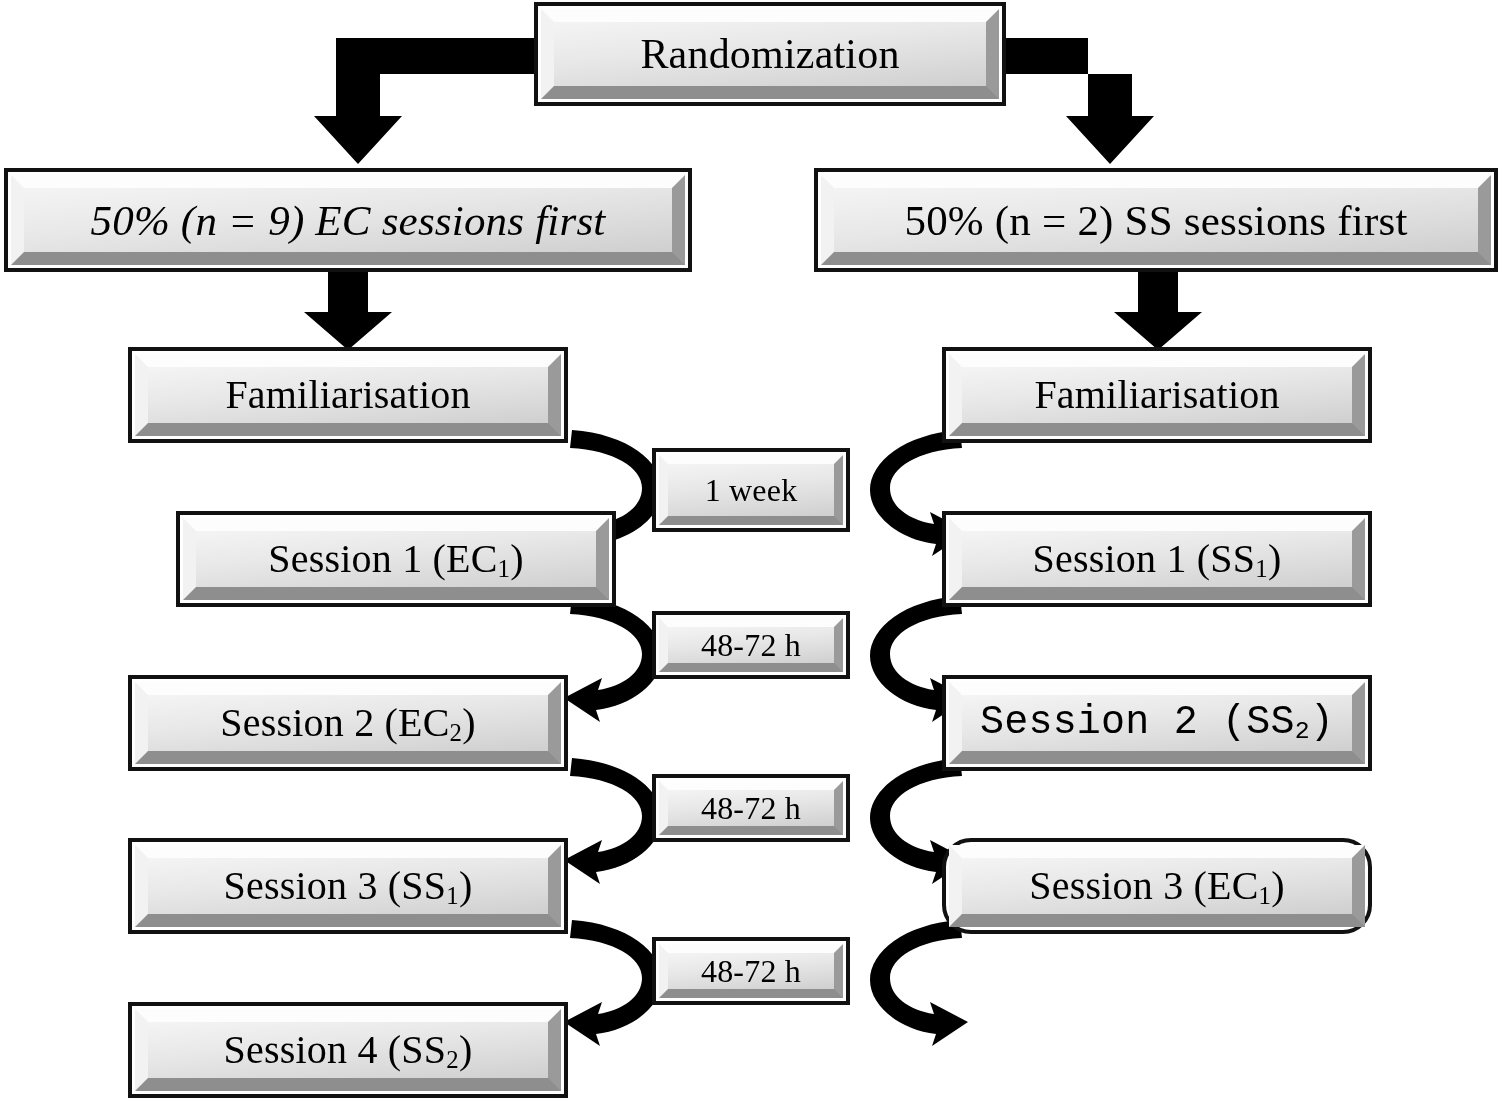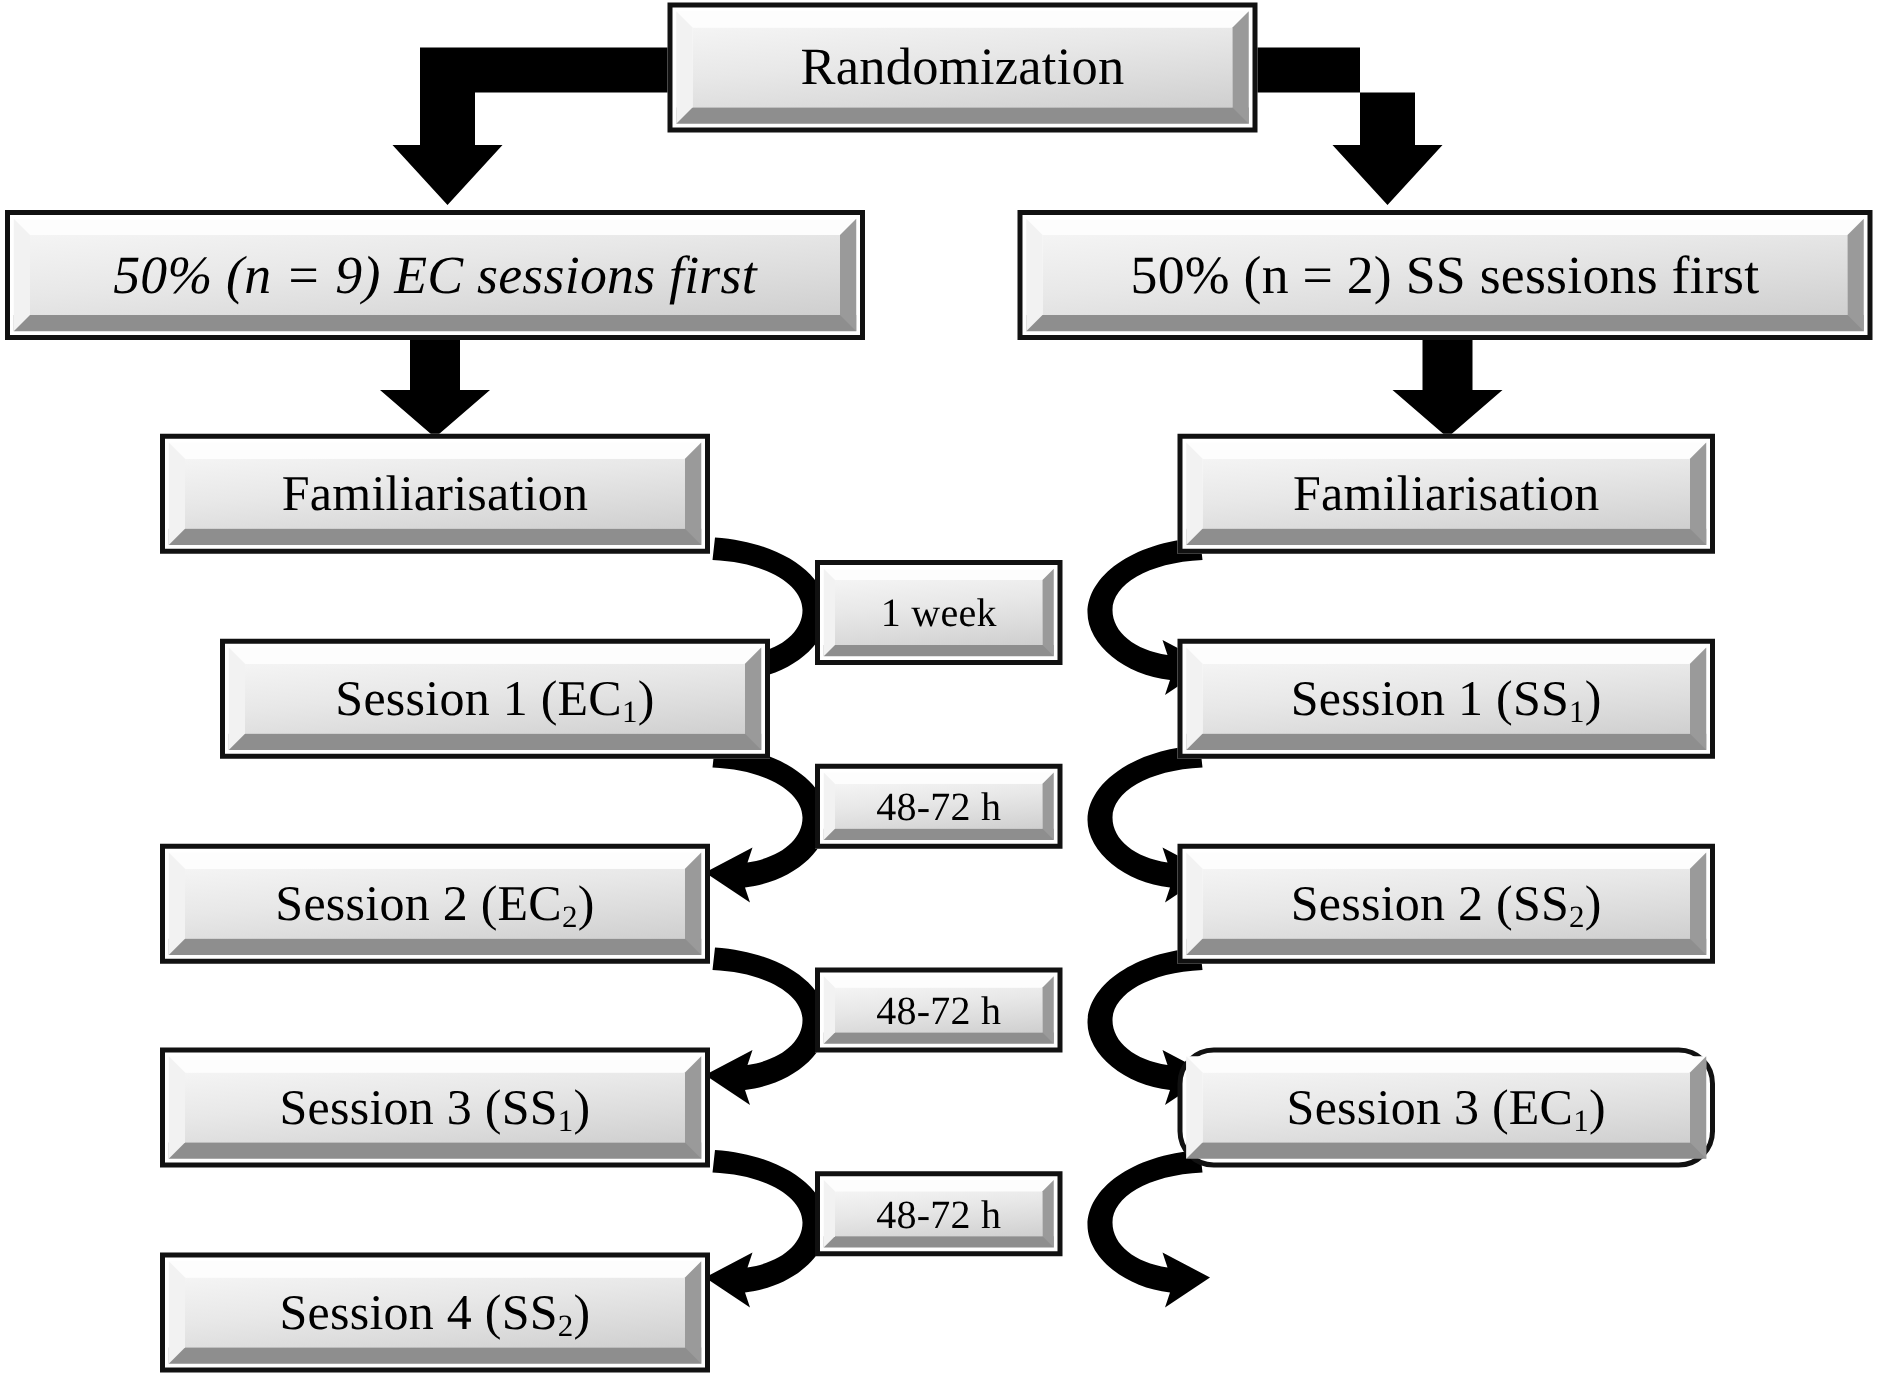--- a/index.html
+++ b/index.html
@@ -242,21 +242,21 @@
   </div>
 
   <div class="box" style="left:942px; top:511px; width:430px; height:96px;">
     <div class="bevel">
       <span class="label t-node">
         <span>Session 1 (SS</span><sub>1</sub><span>)</span>
       </span>
     </div>
   </div>
 
-  <div class="box" style="left:942px; top:675px; width:430px; height:96px;">
+  <div class="box" style="left:942px; top:675px; width:430px; height:96px;font-family:Liberation Mono, monospace;">
     <div class="bevel">
       <span class="label t-node">
         <span>Session 2 (SS</span><sub>2</sub><span>)</span>
       </span>
     </div>
   </div>
 
   <div class="box" style="left:942px; top:838px; width:430px; height:96px;border-radius:29px;">
     <div class="bevel">
       <span class="label t-node">

